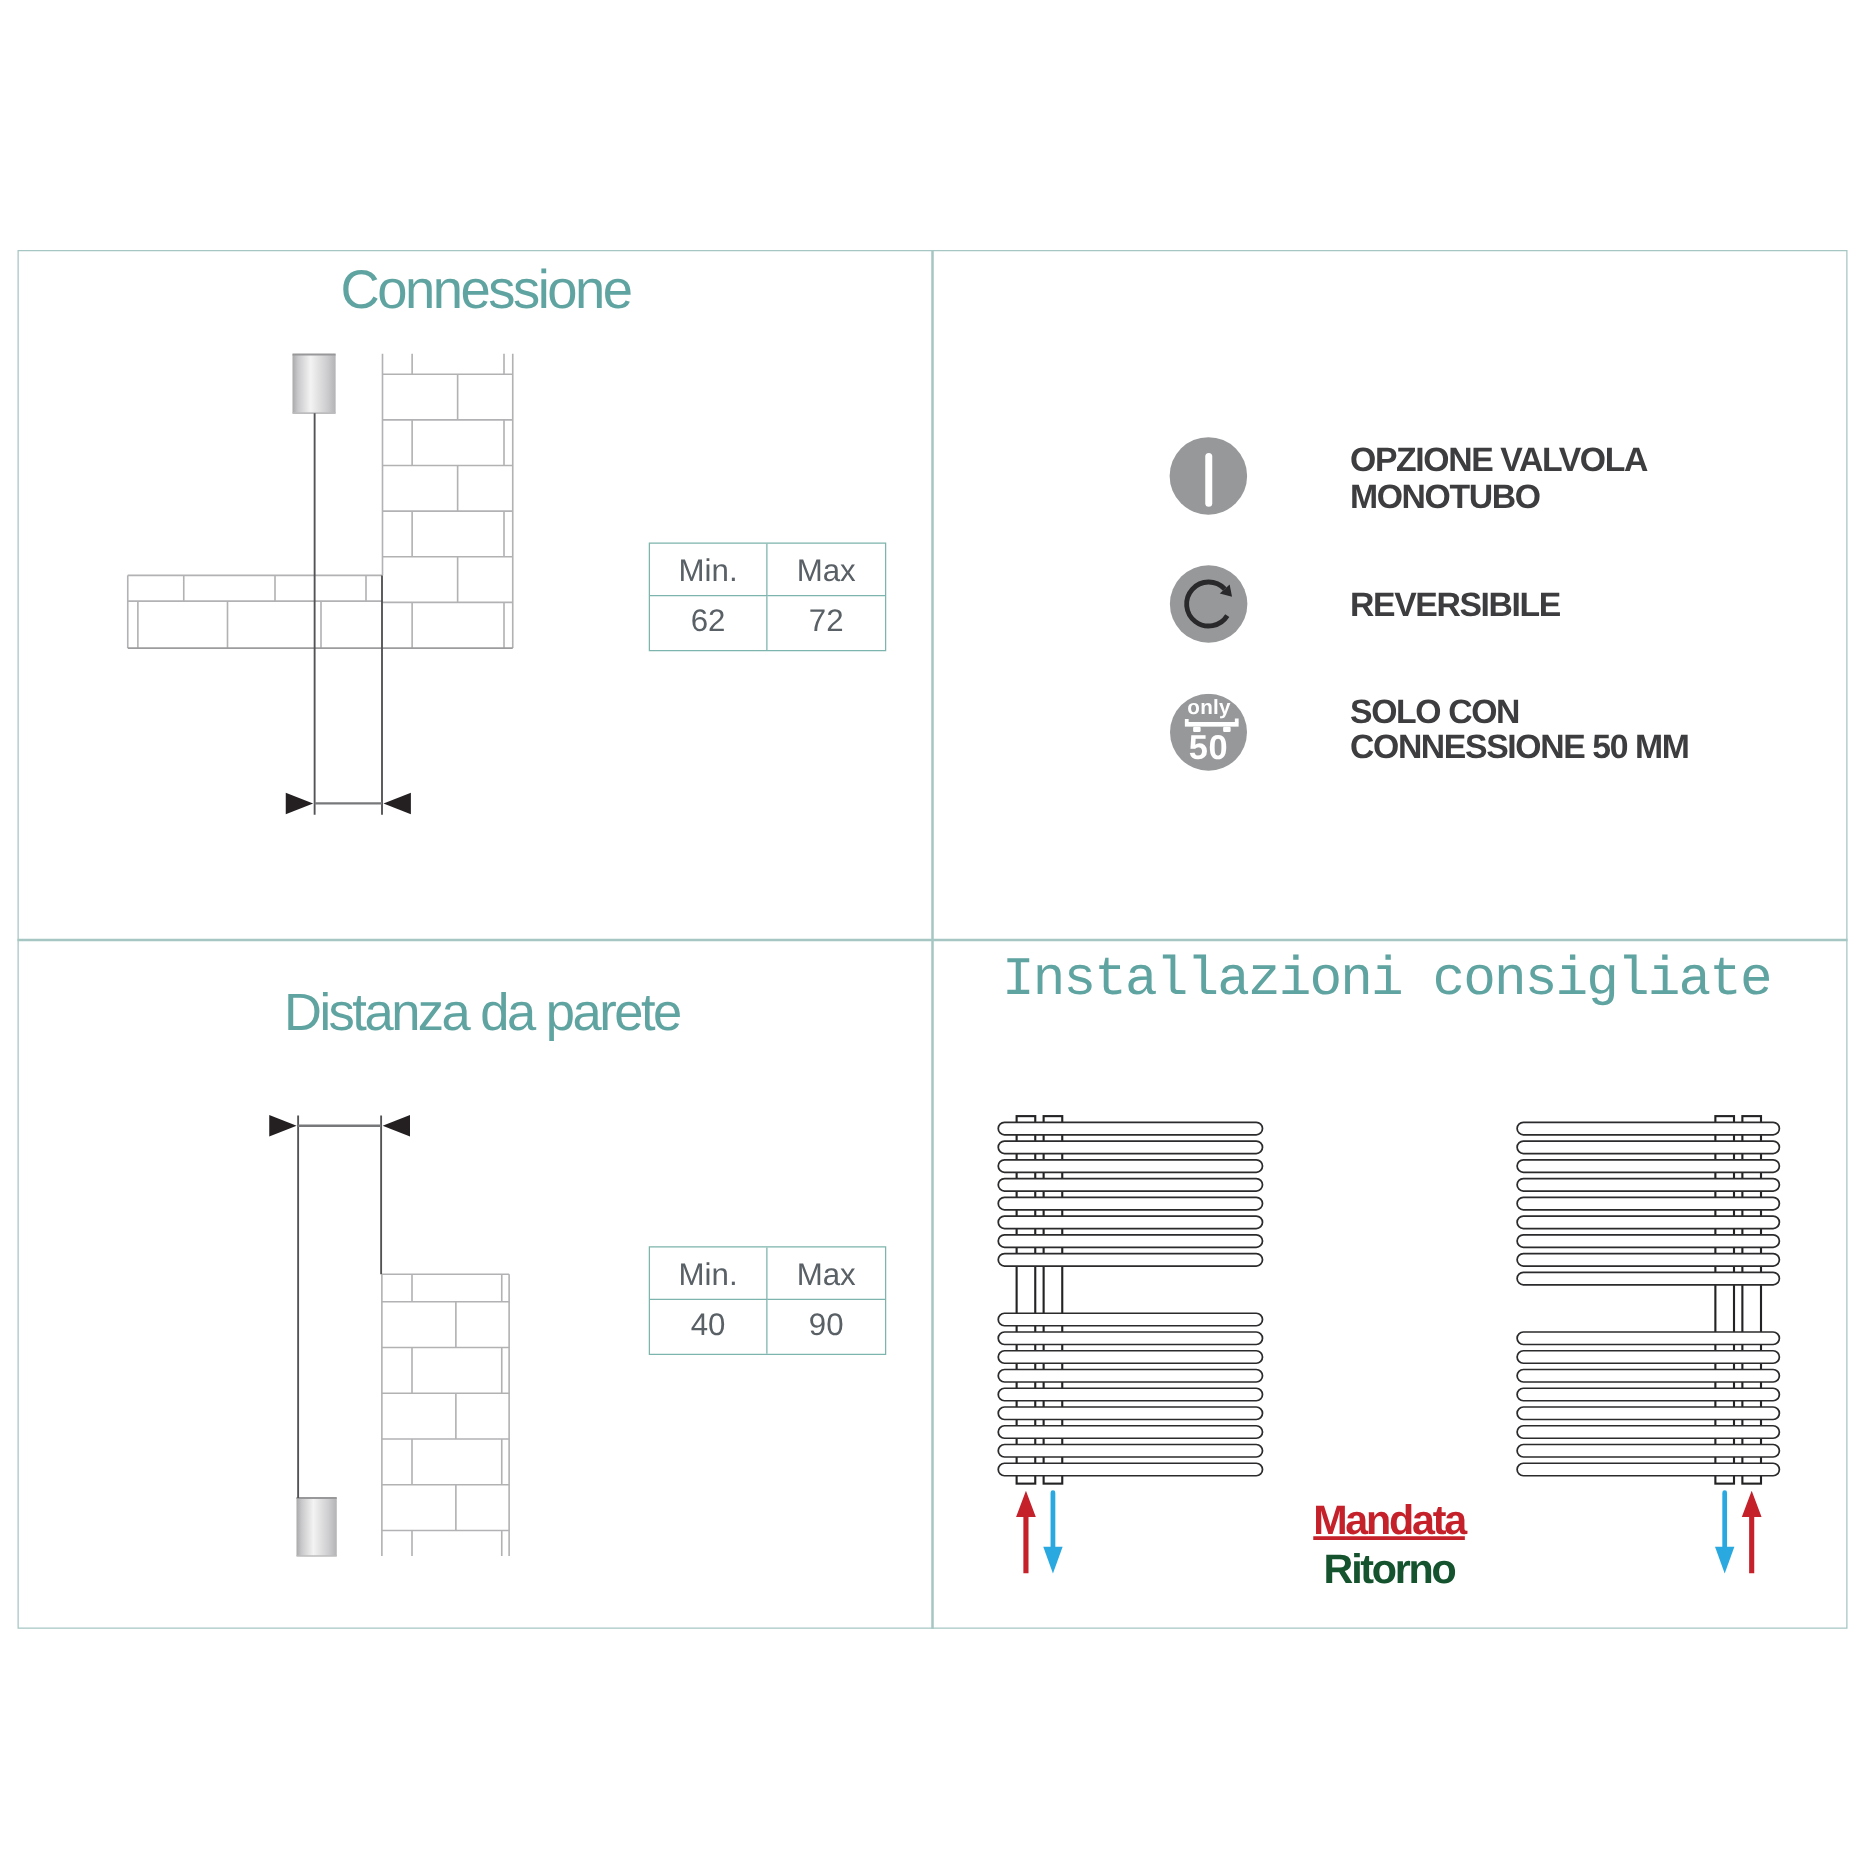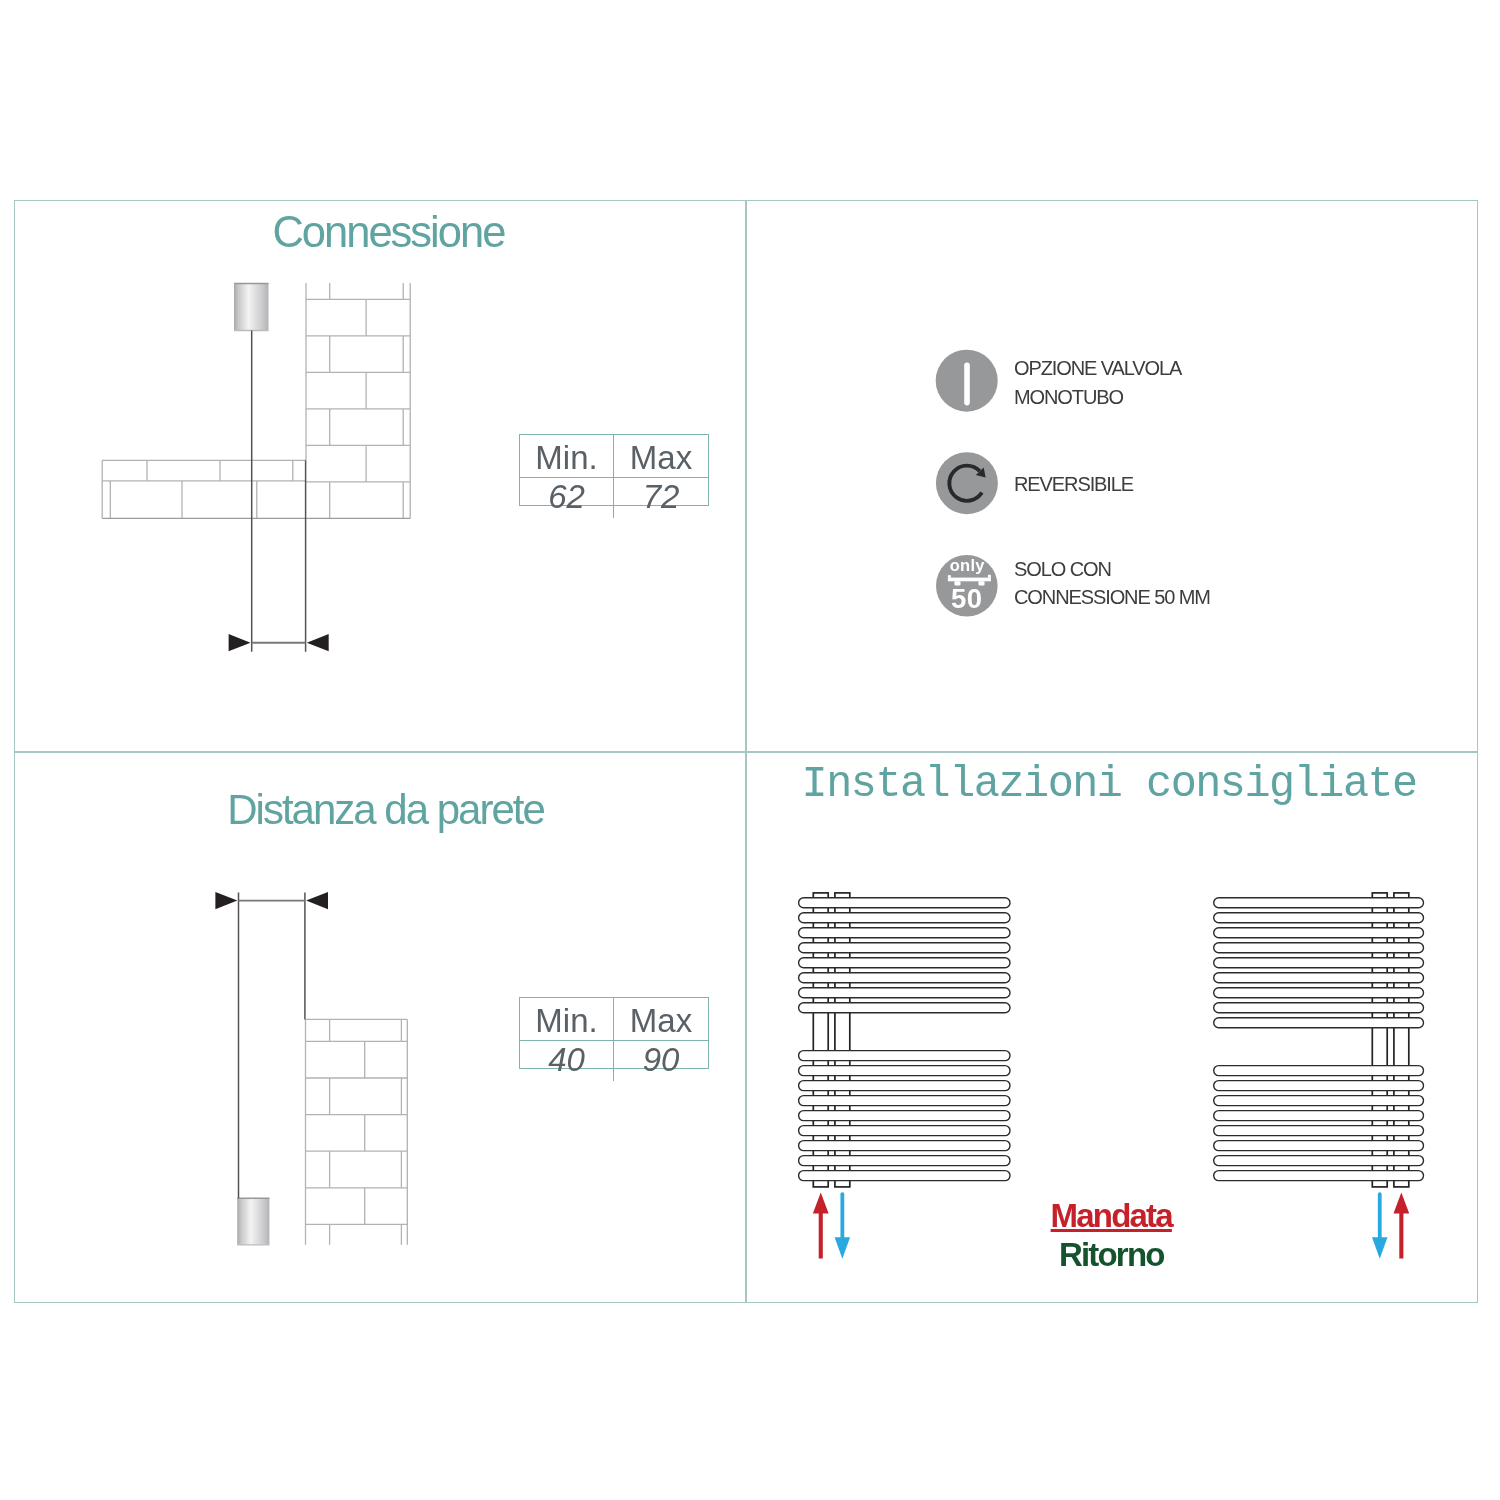--- a/index.html
+++ b/index.html
@@ -14,33 +14,33 @@
   .grid-hdiv { position:absolute; left:14.0px; top:751.2px;
       width:1463.5px; height:1.6px; background:#a5c6c2; }
   .title { position:absolute; color:#60a4a1; font-weight:400; line-height:1;
             text-align:center; white-space:nowrap; }
   .title1 { left:14.0px; width:748px; top:210.9px;
              font-size:43.5px; letter-spacing:-2.0px; transform:translateX(0.4px); }
   .title2 { left:14.0px; width:732.0px; top:789px;
              font-size:42px; letter-spacing:-2.0px; transform:translateX(5.5px); }
   .title3 { left:746.0px; width:731.5px; top:763.3px;
              font-size:43.5px; letter-spacing:-1.5px; transform:translateX(-2.6px);font-family:Liberation Mono, monospace; }
-  .mmtable { position:absolute; left:518.9px; width:190.0px; height:72px;
+  .mmtable { position:absolute; left:518.9px; width:190.0px; height:87px;
       border:1.8px solid #7db4ad; box-sizing:border-box; display:grid;
       grid-template-columns: 94.2px 1fr; grid-template-rows: 1fr 1fr;
-      font-size:33px; color:#596066; }
+      font-size:25px; color:#596066; }
   .mmtable .cell { display:flex; align-items:center; justify-content:center;
       border-right:1.6px solid #7db4ad; border-bottom:1.6px solid #7db4ad; }
   .mmtable .cell:nth-child(2n) { border-right:none; }
   .mmtable .cell:nth-child(-n+2) { padding-top:4px; }
-  .mmtable .cell:nth-child(n+3) { padding-bottom:2px;font-style:italic; }
+  .mmtable .cell:nth-child(n+3) { padding-bottom:2px; }
   .mmtable .cell:nth-child(n+3) { border-bottom:none; }
-  .iconlabel { position:absolute; left:1014px; color:#3d3d3f;
-      font-size:20px; letter-spacing:-1.1px; line-height:28.2px;
-      font-weight:400; white-space:nowrap; }
+  .iconlabel { position:absolute; left:1080px; color:#3d3d3f;
+      font-size:27px; letter-spacing:-1.1px; line-height:28.2px;
+      font-weight:700; white-space:nowrap; }
   .legend { position:absolute; left:746.0px; width:731.5px;
       text-align:center; font-weight:700; line-height:1; white-space:nowrap; }
   .legend1 { top:1198.8px; font-size:33.0px; letter-spacing:-1.8px; color:#c5212b; transform:translateX(-0.5px);text-decoration:underline; }
   .legend2 { top:1238.0px; font-size:33.0px; letter-spacing:-1.8px; color:#14532d; transform:translateX(-0.5px); }
   svg.drawing { position:absolute; left:0; top:0; }
   svg text { font-family:"Liberation Sans", sans-serif; }
 </style>
 </head>
 <body>
 

